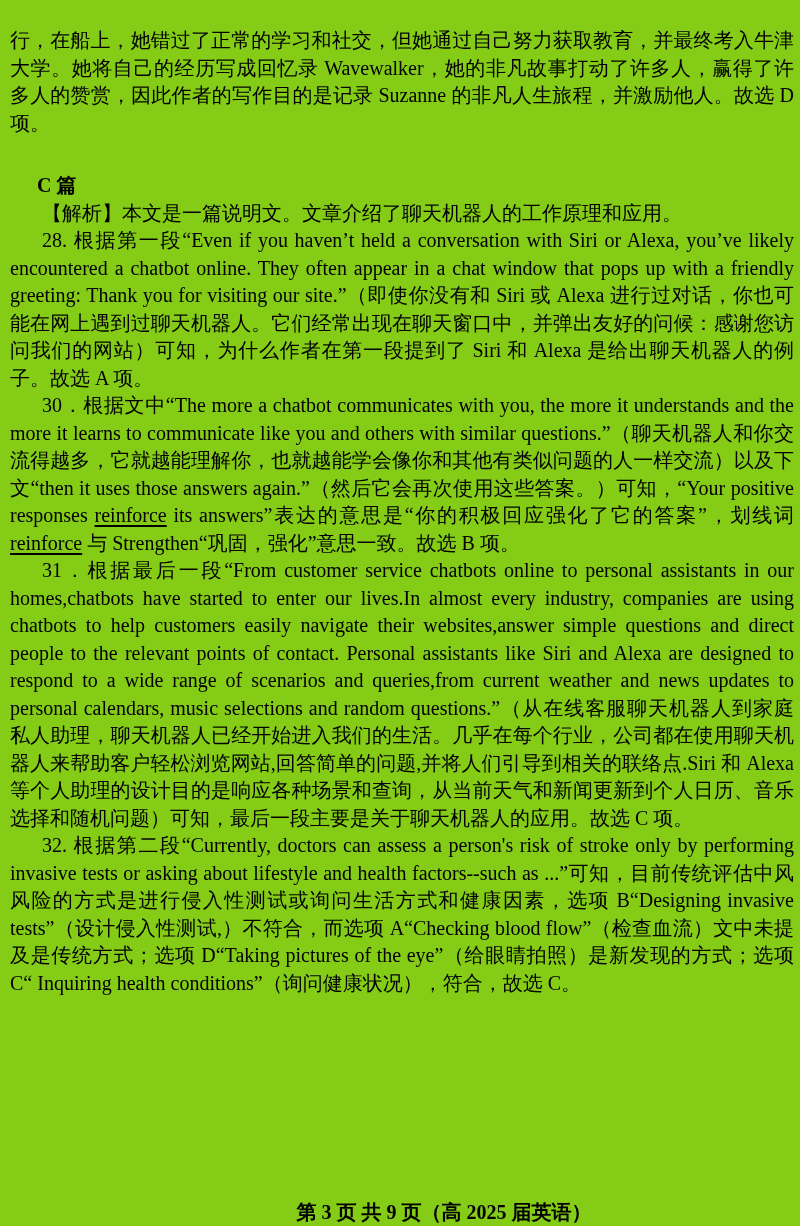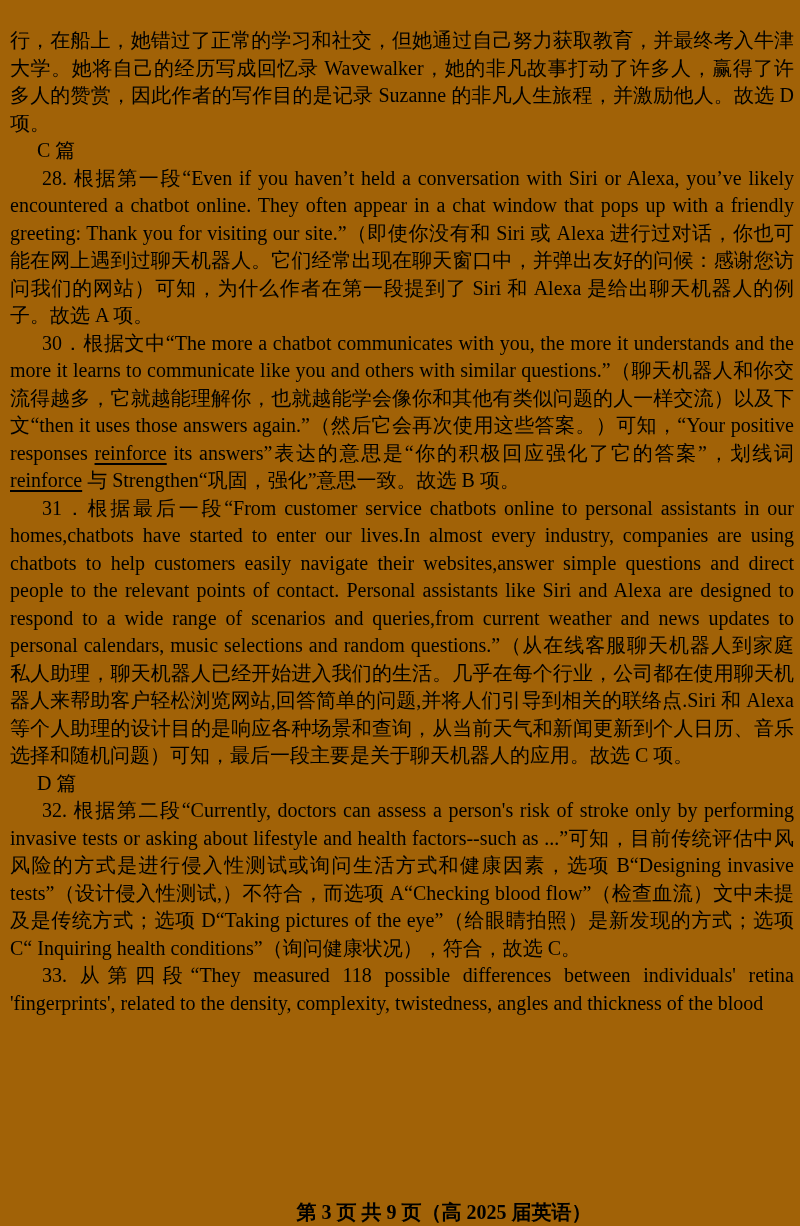--- a/index.html
+++ b/index.html
@@ -5,43 +5,44 @@
   html, body {
     margin: 0;
     padding: 0;
     background: #e9e9e9;
   }
   .page {
     position: relative;
     width: 800px;
     height: 1226px;
     margin: 0 auto;
-    background: #a16207;
+    background: #84cc16;
     color: #000000;
     font-family: "Liberation Serif", "DejaVu Serif", serif;
     font-size: 20px;
     line-height: 27.5px;
     overflow: hidden;
   }
   .content {
     padding: 27px 6px 0 10px;
     text-align: justify;
     text-justify: inter-ideograph;
   }
   .para {
     margin: 0;
     padding: 0;
     text-indent: 1.6em;
   }
   .para.noindent {
     text-indent: 0;
   }
   .para.heading {
-    font-weight: normal;
+    font-weight: bold;
     text-indent: 1.35em;
+    margin-top: 35px;
   }
   .u {
     text-decoration: underline;
     text-underline-offset: 3px;
     font-family: Liberation Serif, serif;
   }
   .footer {
     position: absolute;
     bottom: 3px;
     left: 0;
@@ -53,21 +54,20 @@
     padding-left: 44px;
   }
 </style>
 </head>
 <body>
 
 <div class="page">
   <div class="content">
       <p class="para noindent"><span>行，在船上，她错过了正常的学习和社交，但她通过自己努力获取教育，并最终考入牛津大学。她将自己的经历写成回忆录 Wavewalker，她的非凡故事打动了许多人，赢得了许多人的赞赏，因此作者的写作目的是记录 Suzanne 的非凡人生旅程，并激励他人。故选 D 项。</span></p>
       <p class="para heading"><span>C 篇</span></p>
+      <p class="para body"><span>【解析】本文是一篇说明文。文章介绍了聊天机器人的工作原理和应用。</span></p>
       <p class="para body"><span>28. 根据第一段“Even if you haven’t held a conversation with Siri or Alexa, you’ve likely encountered a chatbot online. They often appear in a chat window that pops up with a friendly greeting: Thank you for visiting our site.”（即使你没有和 Siri 或 Alexa 进行过对话，你也可能在网上遇到过聊天机器人。它们经常出现在聊天窗口中，并弹出友好的问候：感谢您访问我们的网站）可知，为什么作者在第一段提到了 Siri 和 Alexa 是给出聊天机器人的例子。故选 A 项。</span></p>
       <p class="para body"><span>30．根据文中“The more a chatbot communicates with you, the more it understands and the more it learns to communicate like you and others with similar questions.”（聊天机器人和你交流得越多，它就越能理解你，也就越能学会像你和其他有类似问题的人一样交流）以及下文“then it uses those answers again.”（然后它会再次使用这些答案。）可知，“Your positive responses </span><span class="u">reinforce</span><span> its  answers”表达的意思是“你的积极回应强化了它的答案”，划线词 </span><span class="u">reinforce</span><span> 与 Strengthen“巩固，强化”意思一致。故选 B 项。</span></p>
       <p class="para body"><span>31．根据最后一段“From customer service chatbots online to personal assistants in our homes,chatbots have started to enter our lives.In almost every industry, companies are using chatbots to help customers easily navigate their websites,answer simple questions and direct people to the relevant points of contact. Personal assistants like Siri and Alexa are designed to respond to a wide range of scenarios and queries,from current weather and news updates to personal calendars, music selections and random questions.”（从在线客服聊天机器人到家庭私人助理，聊天机器人已经开始进入我们的生活。几乎在每个行业，公司都在使用聊天机器人来帮助客户轻松浏览网站,回答简单的问题,并将人们引导到相关的联络点.Siri 和 Alexa 等个人助理的设计目的是响应各种场景和查询，从当前天气和新闻更新到个人日历、音乐选择和随机问题）可知，最后一段主要是关于聊天机器人的应用。故选 C 项。</span></p>
-      <p class="para heading"><span>D 篇</span></p>
       <p class="para body"><span>32. 根据第二段“Currently, doctors can assess a person's risk of stroke only by performing invasive tests or asking about lifestyle and health factors--such as ...”可知，目前传统评估中风风险的方式是进行侵入性测试或询问生活方式和健康因素，选项  B“Designing  invasive tests”（设计侵入性测试,）不符合，而选项 A“Checking blood flow”（检查血流）文中未提及是传统方式；选项 D“Taking  pictures  of  the  eye”（给眼睛拍照）是新发现的方式；选项 C“ Inquiring health conditions”（询问健康状况），符合，故选 C。</span></p>
-      <p class="para body"><span>33. 从第四段“They  measured  118  possible  differences  between  individuals'  retina 'fingerprints', related to the density, complexity, twistedness, angles and thickness of the blood</span></p>
     </div>
   <div class="footer">第 3 页 共 9 页（高 2025 届英语）</div>
 </div>
 
 </body></html>

